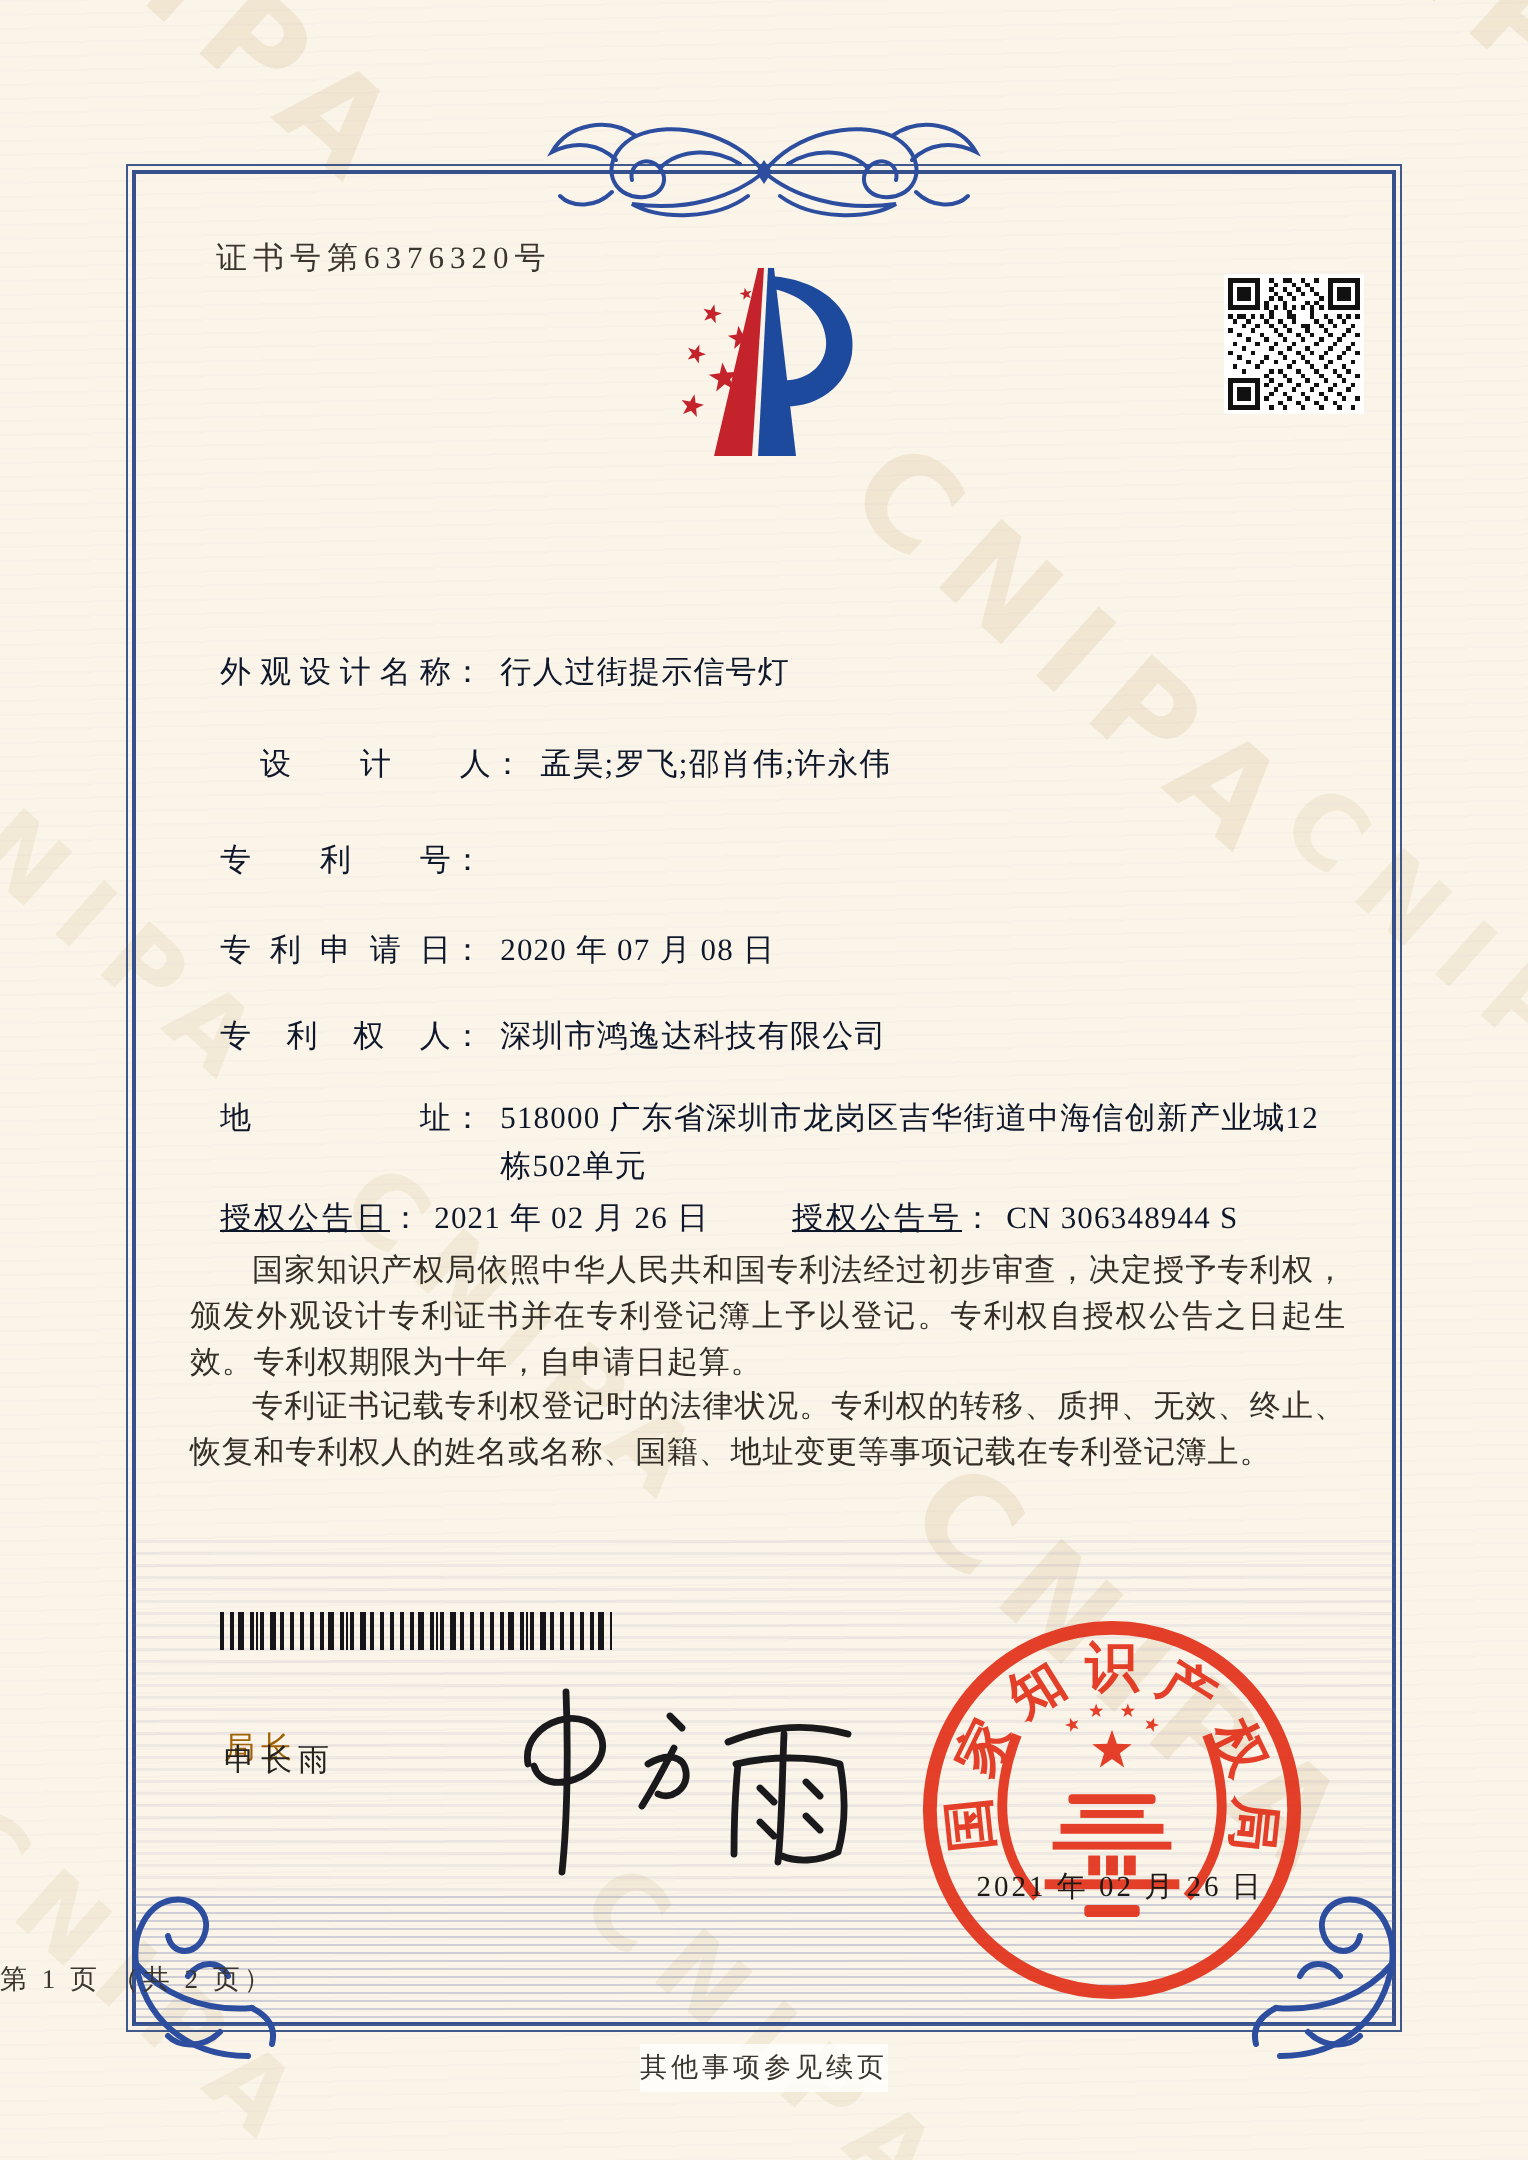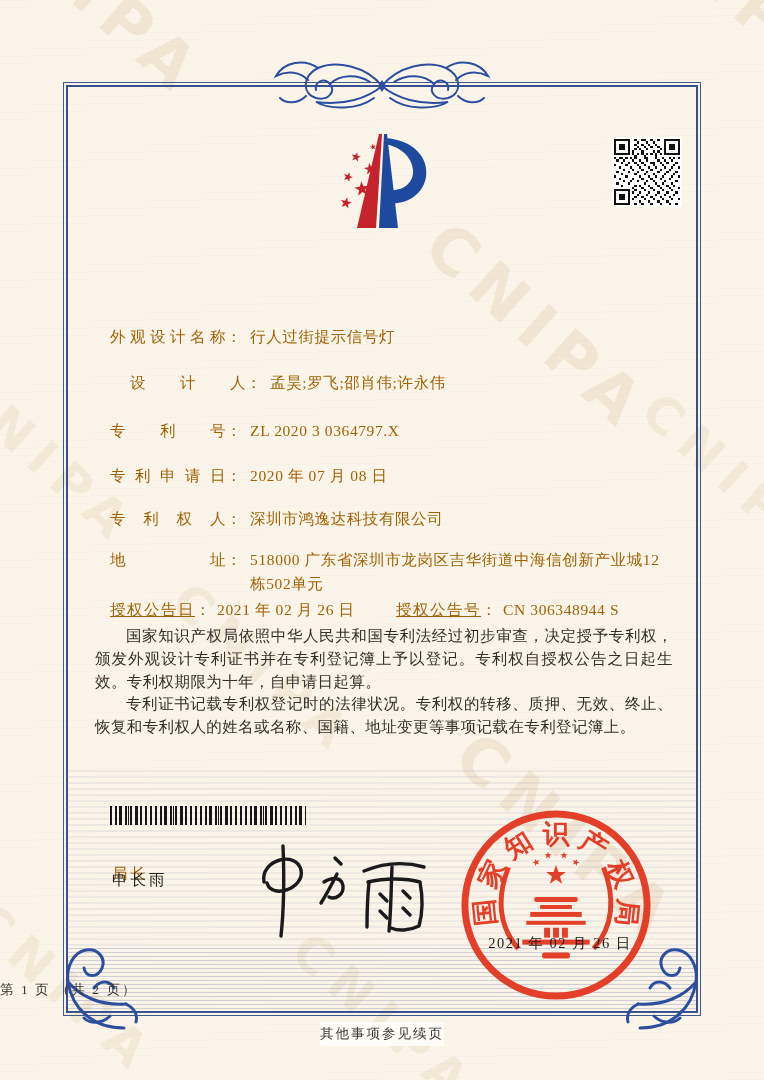--- a/index.html
+++ b/index.html
@@ -26,21 +26,21 @@
     background:repeating-linear-gradient(180deg, rgba(130,120,175,0.10) 0 1.5px, transparent 1.5px 6px);}
   
   .guilloche-band{position:absolute;left:67px;top:948px;width:630px;height:65px;
     background:repeating-linear-gradient(180deg, rgba(95,108,170,0.28) 0 1px, transparent 1px 4px);}
   .ornament{position:absolute;pointer-events:none;}
   
   .cert-no{position:absolute;left:108px;top:119px;font-size:15.5px;letter-spacing:3px;color:#3a362f;}
   .title{position:absolute;left:0;top:233px;width:100%;text-align:center;
          font-size:35px;font-weight:bold;letter-spacing:7px;color:#17150f;}
   .row{position:absolute;left:110px;width:558px;display:flex;font-size:15.5px;
-       letter-spacing:0.6px;color:#a16207;line-height:1.55;}
+       letter-spacing:0.6px;color:#0f172a;line-height:1.55;}
   .flabel{width:116px;flex:none;display:inline-block;text-align:justify;text-align-last:justify;}
   .colon{flex:none;margin-right:8px;}
   .fvalue{flex:1;}
   .grant-pair{display:flex;}
   .grant-pair .glabel{letter-spacing:1.5px;text-decoration:underline;}
   .grant-pair.first{width:286px;flex:none;}
   .paras{position:absolute;left:95px;top:625px;width:578px;font-size:15.5px;line-height:1.47;
          text-align:justify;color:#332f28;letter-spacing:0.4px;}
   .paras p{margin:0;text-indent:2em;}
   
@@ -113,20 +113,21 @@
   <svg class="ornament" style="left:622px;top:944px;" width="92" height="86" viewBox="0 0 92 86">
     <g transform="translate(92,0) scale(-1,1)" fill="none" stroke="#2d4e9e" stroke-width="3" stroke-linecap="round">
       <path d="M74,84 C42,84 22,64 18,38 C16,22 24,8 36,6 C48,4 56,14 52,24 C48,34 36,34 34,24"></path>
       <path d="M18,38 C30,52 50,62 76,60"></path>
       <path d="M60,72 C52,80 40,80 34,74"></path>
       <path d="M44,44 C50,36 60,36 64,44"></path>
       <path d="M76,60 C84,64 88,70 86,78"></path>
     </g>
   </svg>
 
+  <div class="cert-no">证书号第6376320号</div>
 
   <svg class="logo" width="112" height="102" viewBox="0 0 112 102">
     <defs>
       <path id="st" d="M0,-10 L2.35,-3.24 L9.51,-3.09 L3.8,1.24 L5.88,8.09 L0,4 L-5.88,8.09 L-3.8,1.24 L-9.51,-3.09 L-2.35,-3.24 Z"></path>
     </defs>
     <g fill="#c4232c">
       <use href="#st" transform="translate(47,16) scale(0.32) rotate(-12)"></use>
       <use href="#st" transform="translate(30,26) scale(0.5) rotate(14)"></use>
       <use href="#st" transform="translate(44,38) scale(0.62) rotate(-8)"></use>
       <use href="#st" transform="translate(22,46) scale(0.5) rotate(20)"></use>
@@ -163,21 +164,20 @@
       <span class="fvalue">行人过街提示信号灯</span>
   </div>
   <div class="row" style="top:371px;margin-left:20px;">
     <span class="flabel">设计人</span>
       <span class="colon">：</span>
       <span class="fvalue">孟昊;罗飞;邵肖伟;许永伟</span>
   </div>
   <div class="row" style="top:419px;">
     <span class="flabel">专利号</span>
       <span class="colon">：</span>
-      <span class="fvalue">ZL 2020 3 0364797.X</span>
   </div>
   <div class="row" style="top:464px;">
     <span class="flabel">专利申请日</span>
       <span class="colon">：</span>
       <span class="fvalue">2020 年 07 月 08 日</span>
   </div>
   <div class="row" style="top:507px;justify-content:flex-end;">
     <span class="flabel">专利权人</span>
       <span class="colon">：</span>
       <span class="fvalue">深圳市鸿逸达科技有限公司</span>

